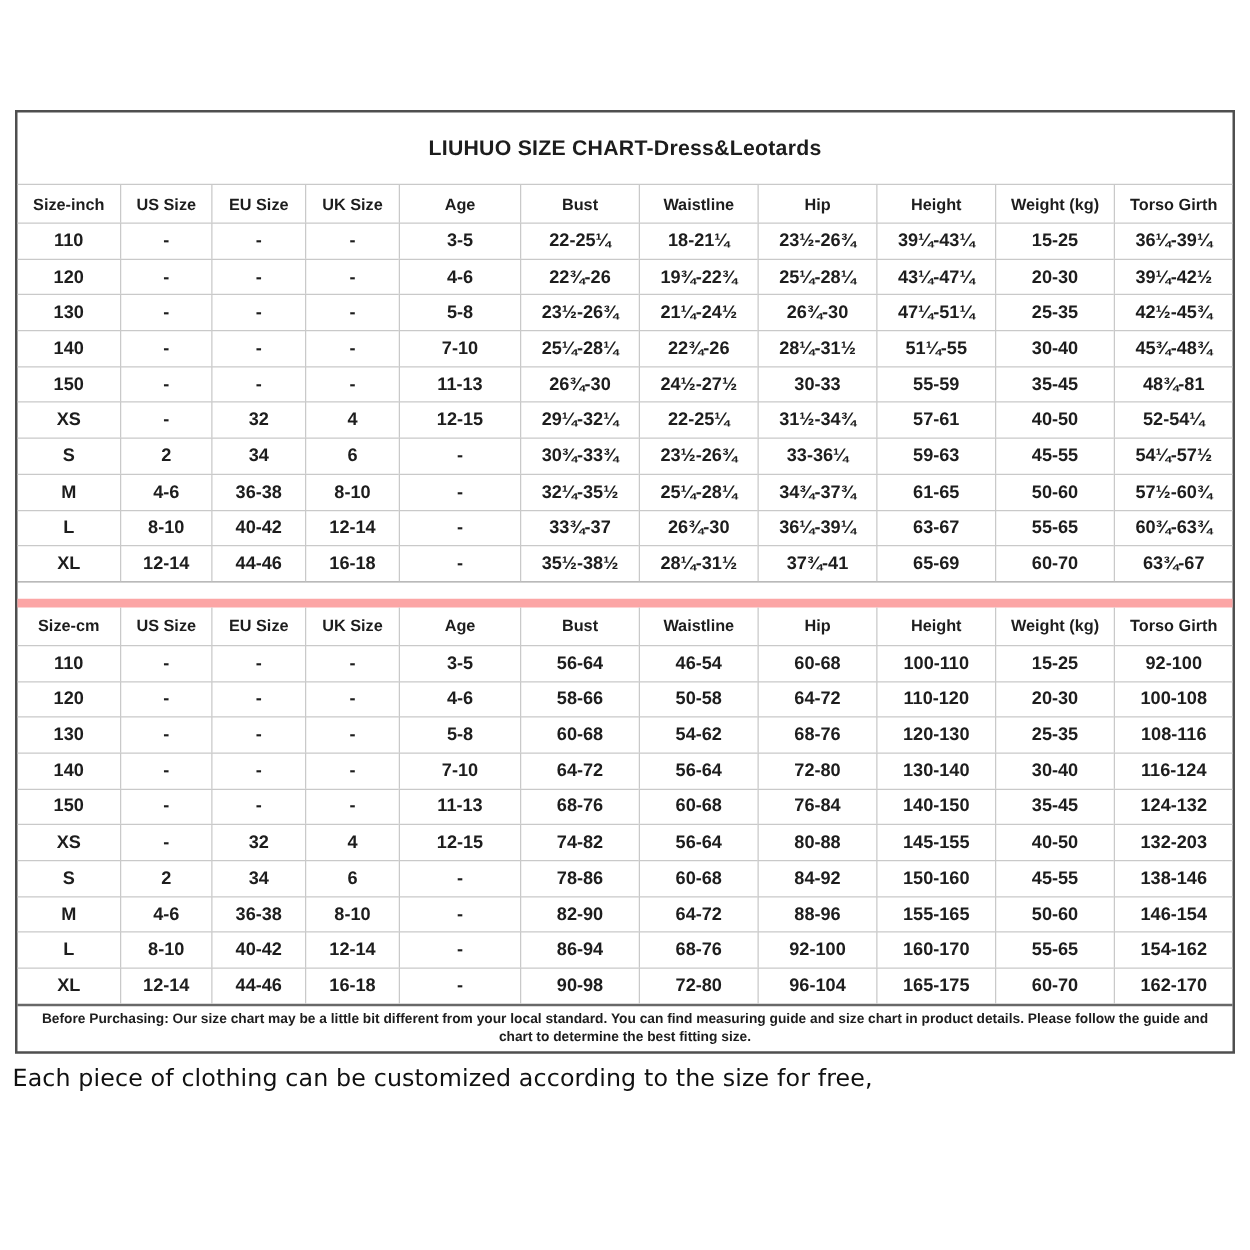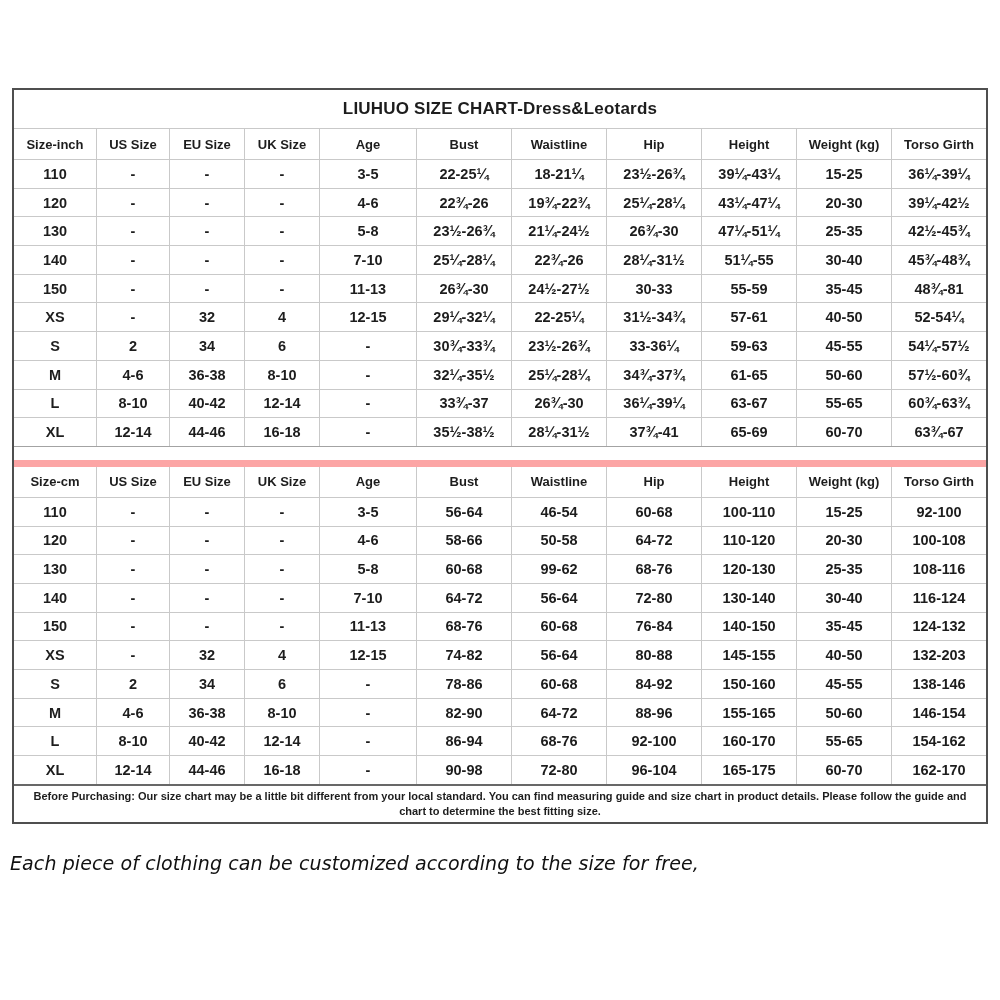--- a/index.html
+++ b/index.html
@@ -6,21 +6,21 @@
   html,body { background:#ffffff; }
   body { font-family: "Liberation Sans", "DejaVu Sans", sans-serif; color:#1d1d1d; }
   .page { position:relative; width:1000px; height:1000px; background:#ffffff; overflow:hidden; }
 
   .chart-wrap {
     position:absolute; left:12px; top:88px; width:976px;
     border:2px solid #4f4f4f; background:#fff;
   }
 
   .title-row {
-    height:39px; display:flex; align-items:center; justify-content:center;
+    height:58px; display:flex; align-items:center; justify-content:center;
     font-weight:bold; font-size:17px; letter-spacing:0.2px;
     border-bottom:1px solid #c9c9c9;
   }
 
   .grid {
     display:grid;
     grid-template-columns: 82px 73px 75px 75px 97px 95px 95px 95px 95px 95px auto;
   }
   .cell {
     display:flex; align-items:center; justify-content:center;
@@ -33,21 +33,21 @@
 
   .table-gap { height:14px; border-top:1px solid #a3a3a3; }
   .section-cm { border-top:7px solid #fca5a5; }
 
   .note {
     border-top:2px solid #686868;
     padding:3px 6px 4px 6px;
     text-align:center; font-weight:bold; font-size:11px; line-height:1.35;
   }
 
-  .footer { position:absolute; left:10px; top:852px; width:985px;font-style:italic; }
+  .footer { position:absolute; left:10px; top:852px; width:985px; }
   .footer p {
     font-family:"DejaVu Sans", sans-serif;
     font-size:19px; font-weight:400; color:#111; margin-bottom:19px;
     letter-spacing:0.1px;
   }
 </style>
 </head>
 <body>
 
 <div class="page">
@@ -222,21 +222,21 @@
           <div class="cell td">64-72</div>
           <div class="cell td">110-120</div>
           <div class="cell td">20-30</div>
           <div class="cell td">100-108</div>
           <div class="cell td">130</div>
           <div class="cell td">-</div>
           <div class="cell td">-</div>
           <div class="cell td">-</div>
           <div class="cell td">5-8</div>
           <div class="cell td">60-68</div>
-          <div class="cell td">99-62</div>
+          <div class="cell td">54-62</div>
           <div class="cell td">68-76</div>
           <div class="cell td">120-130</div>
           <div class="cell td">25-35</div>
           <div class="cell td">108-116</div>
           <div class="cell td">140</div>
           <div class="cell td">-</div>
           <div class="cell td">-</div>
           <div class="cell td">-</div>
           <div class="cell td">7-10</div>
           <div class="cell td">64-72</div>

